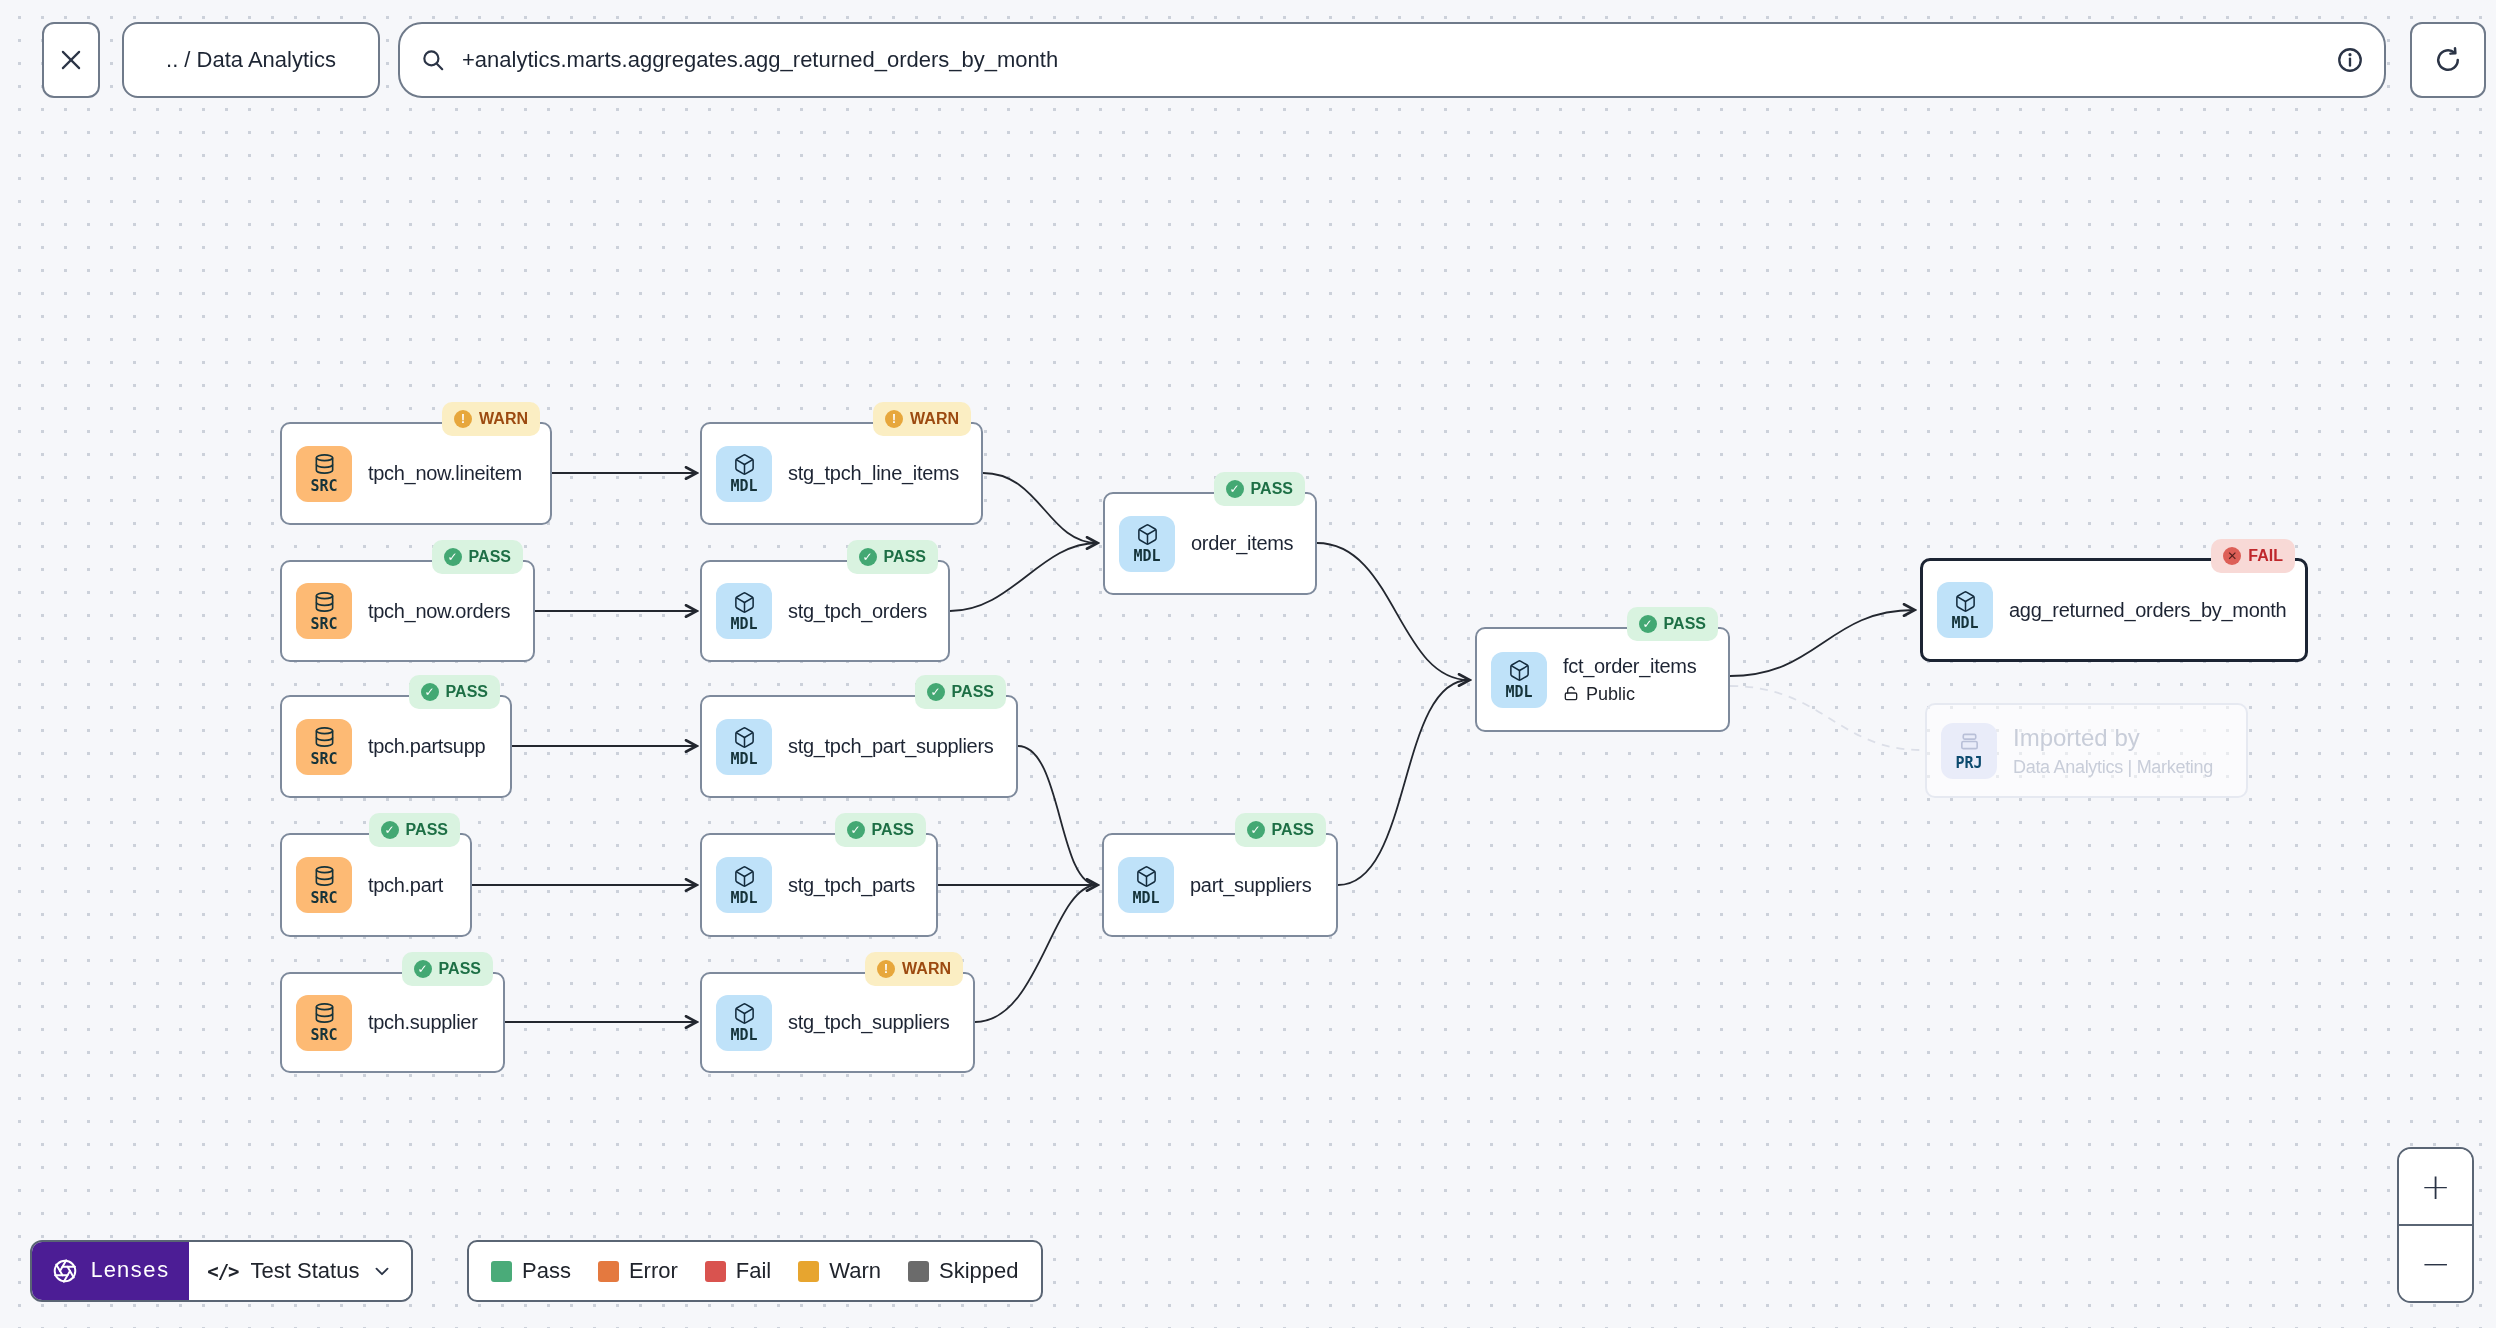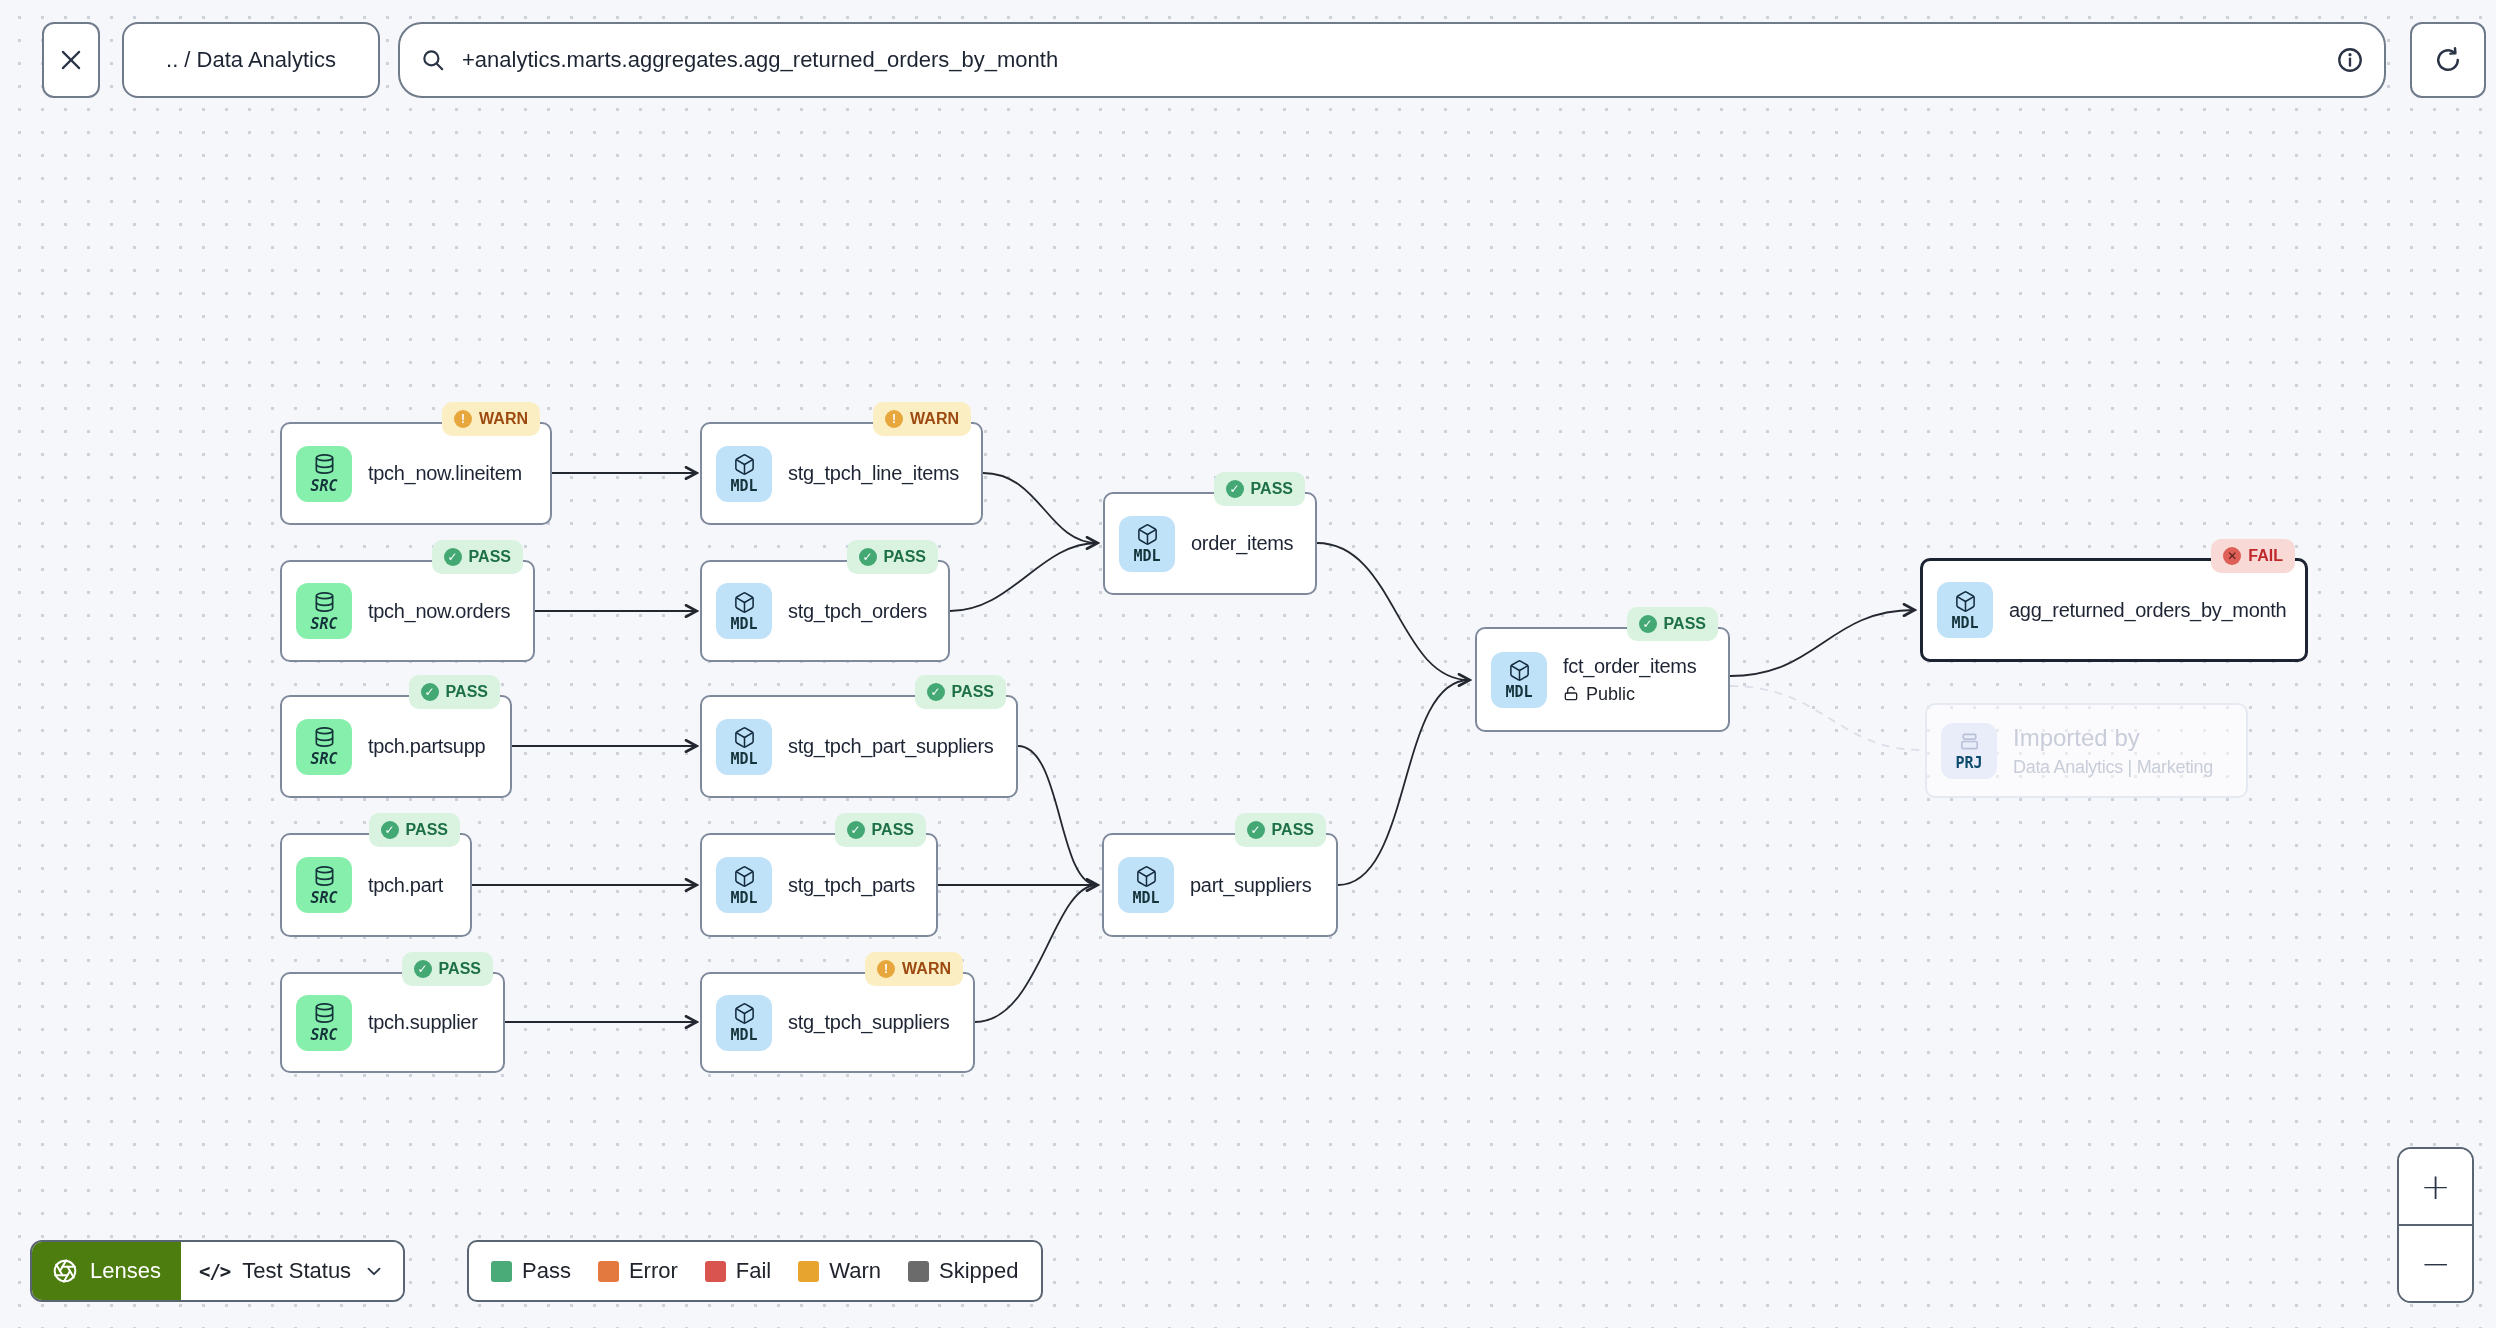--- a/index.html
+++ b/index.html
@@ -41,21 +41,21 @@
   }
   .node.selected{border:3px solid #1c2433;}
   .node.ghost{border-color:#e6e9f1;background:rgba(255,255,255,.55);}
   .nlabel{
     font-size:20px;letter-spacing:-0.3px;color:#1d2433;white-space:nowrap;text-align:right;
   }
   .tile{
     width:56px;height:56px;border-radius:12px;flex:none;margin-right:16px;
     display:flex;flex-direction:column;align-items:center;justify-content:center;
   }
-  .tile.src{background:#86efac;font-style:italic;}
+  .tile.src{background:#fdba74;}
   .tile.mdl{background:#bfe2f9;}
   .tile.prj{background:#e9ecf9;}
   .klabel{
     font-family:"DejaVu Sans Mono","Liberation Mono",monospace;
     font-size:15px;font-weight:600;color:#15333a;line-height:1;margin-top:3px;
   }
   .tile.prj .klabel{color:#0c4a6e;}
   .ghost .gtitle{font-size:24px;color:#c8cdd9;margin-bottom:5px;}
   .ghost .nlabel{font-size:18px;color:#c8cdd9;}
   .fct-col{display:flex;flex-direction:column;justify-content:center;}
@@ -85,22 +85,22 @@
   .edges{position:absolute;inset:0;z-index:1;pointer-events:none;}
   .edge{fill:none;stroke:#23272f;stroke-width:1.8px;}
   .edge.dashed{stroke:#dcdfe8;stroke-dasharray:8 7;}
   
   .lens-group{
     position:absolute;left:30px;top:1240px;height:62px;display:flex;
     border:2px solid #5a6574;border-radius:12px;overflow:hidden;background:#fff;
     box-sizing:border-box;z-index:4;
   }
   .lens-btn{
-    background:#4d7c0f;color:#fff;border:none;display:flex;align-items:center;
-    gap:12px;padding:0 20px;font-family:Liberation Sans, sans-serif;font-size:22px;cursor:pointer;
+    background:#4c1d95;color:#fff;border:none;display:flex;align-items:center;
+    gap:12px;padding:0 20px;font-family:Liberation Mono, monospace;font-size:22px;cursor:pointer;
   }
   .lens-select{
     background:#fff;border:none;display:flex;align-items:center;gap:12px;
     padding:0 18px;font-family:inherit;font-size:22px;color:#20242c;cursor:pointer;
   }
   .code-ic{
     font-family:"DejaVu Sans Mono","Liberation Mono",monospace;
     font-size:19px;font-weight:700;letter-spacing:-1px;color:#20242c;
   }
   .legend{

